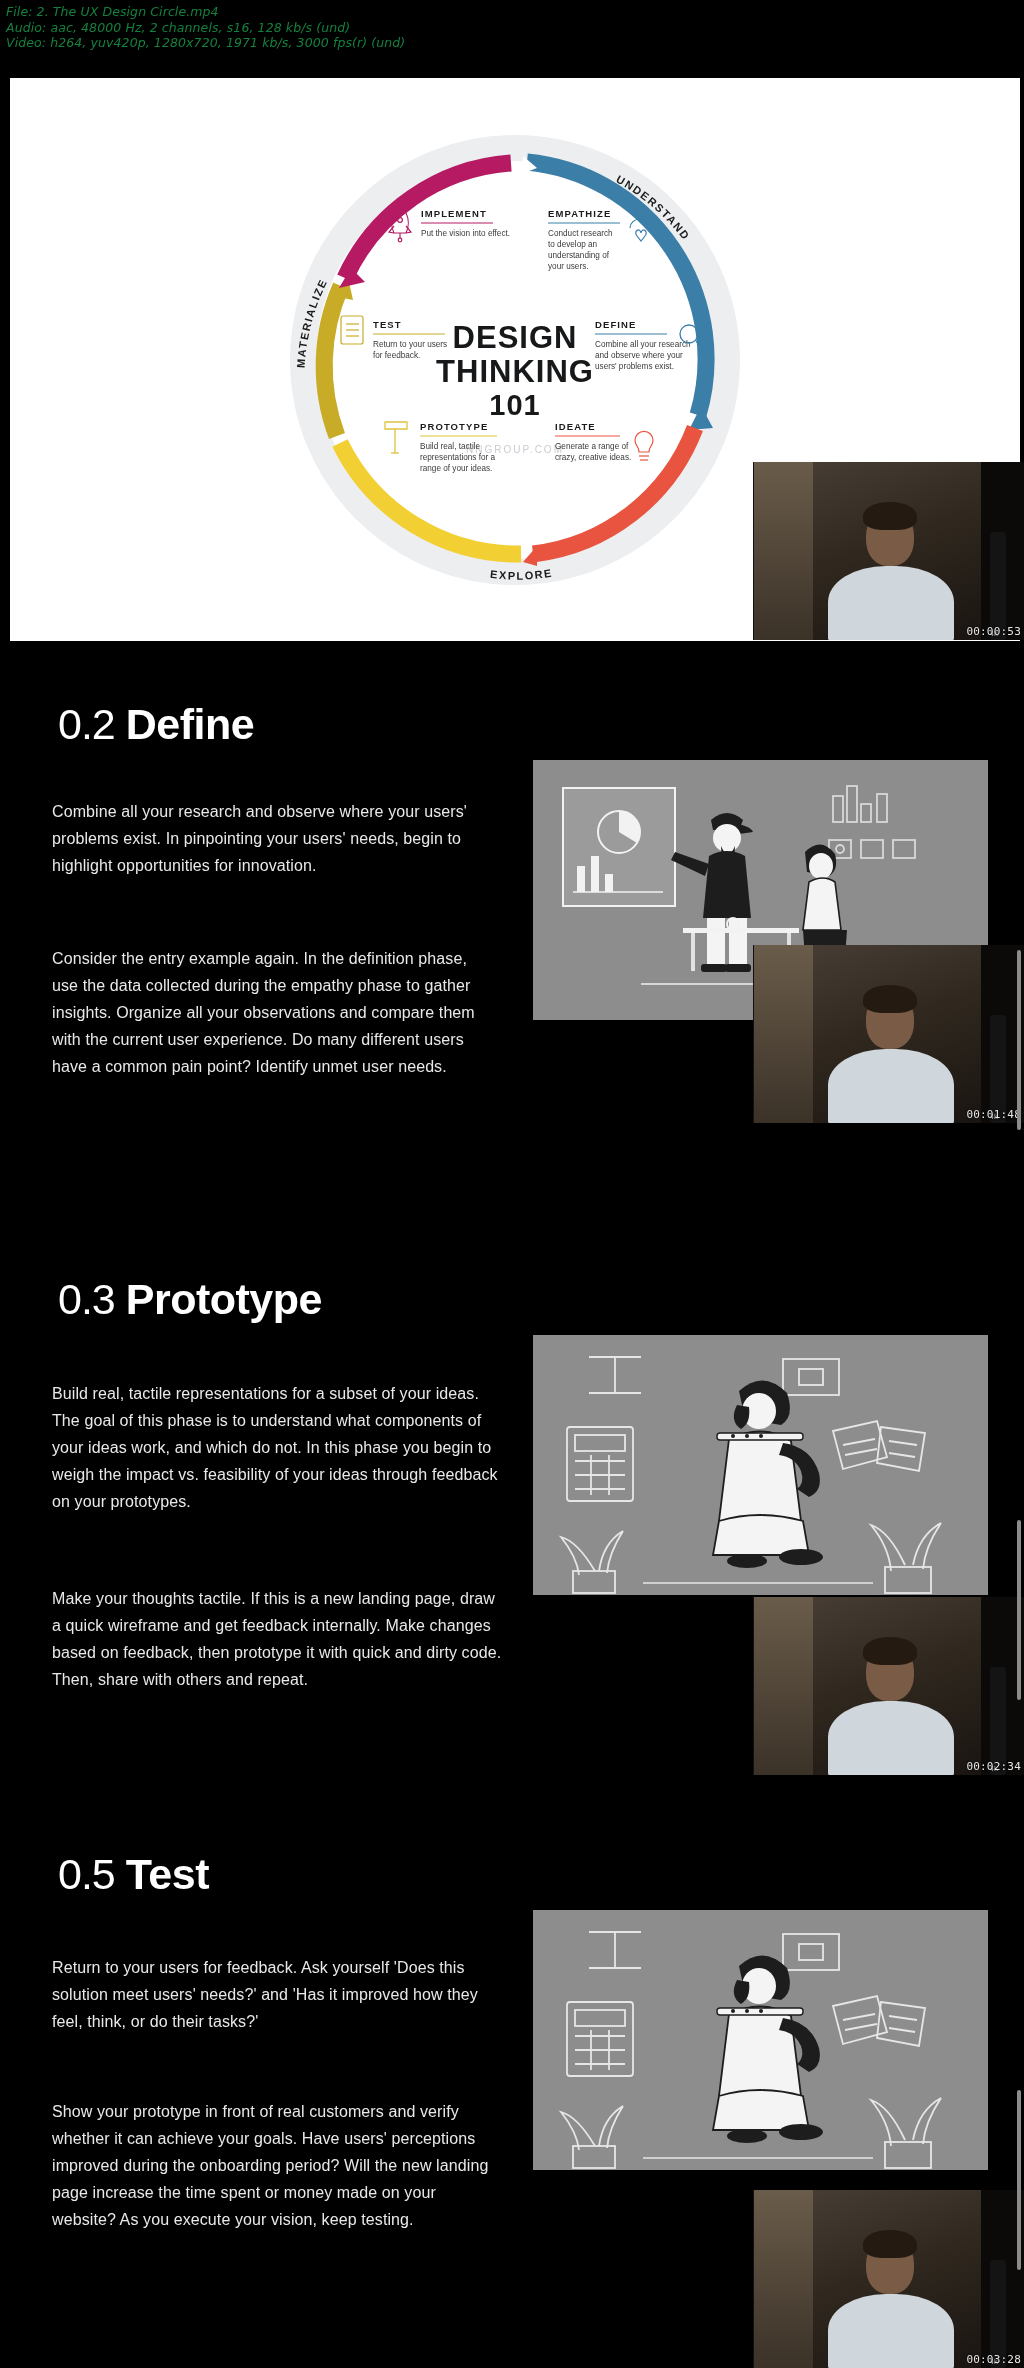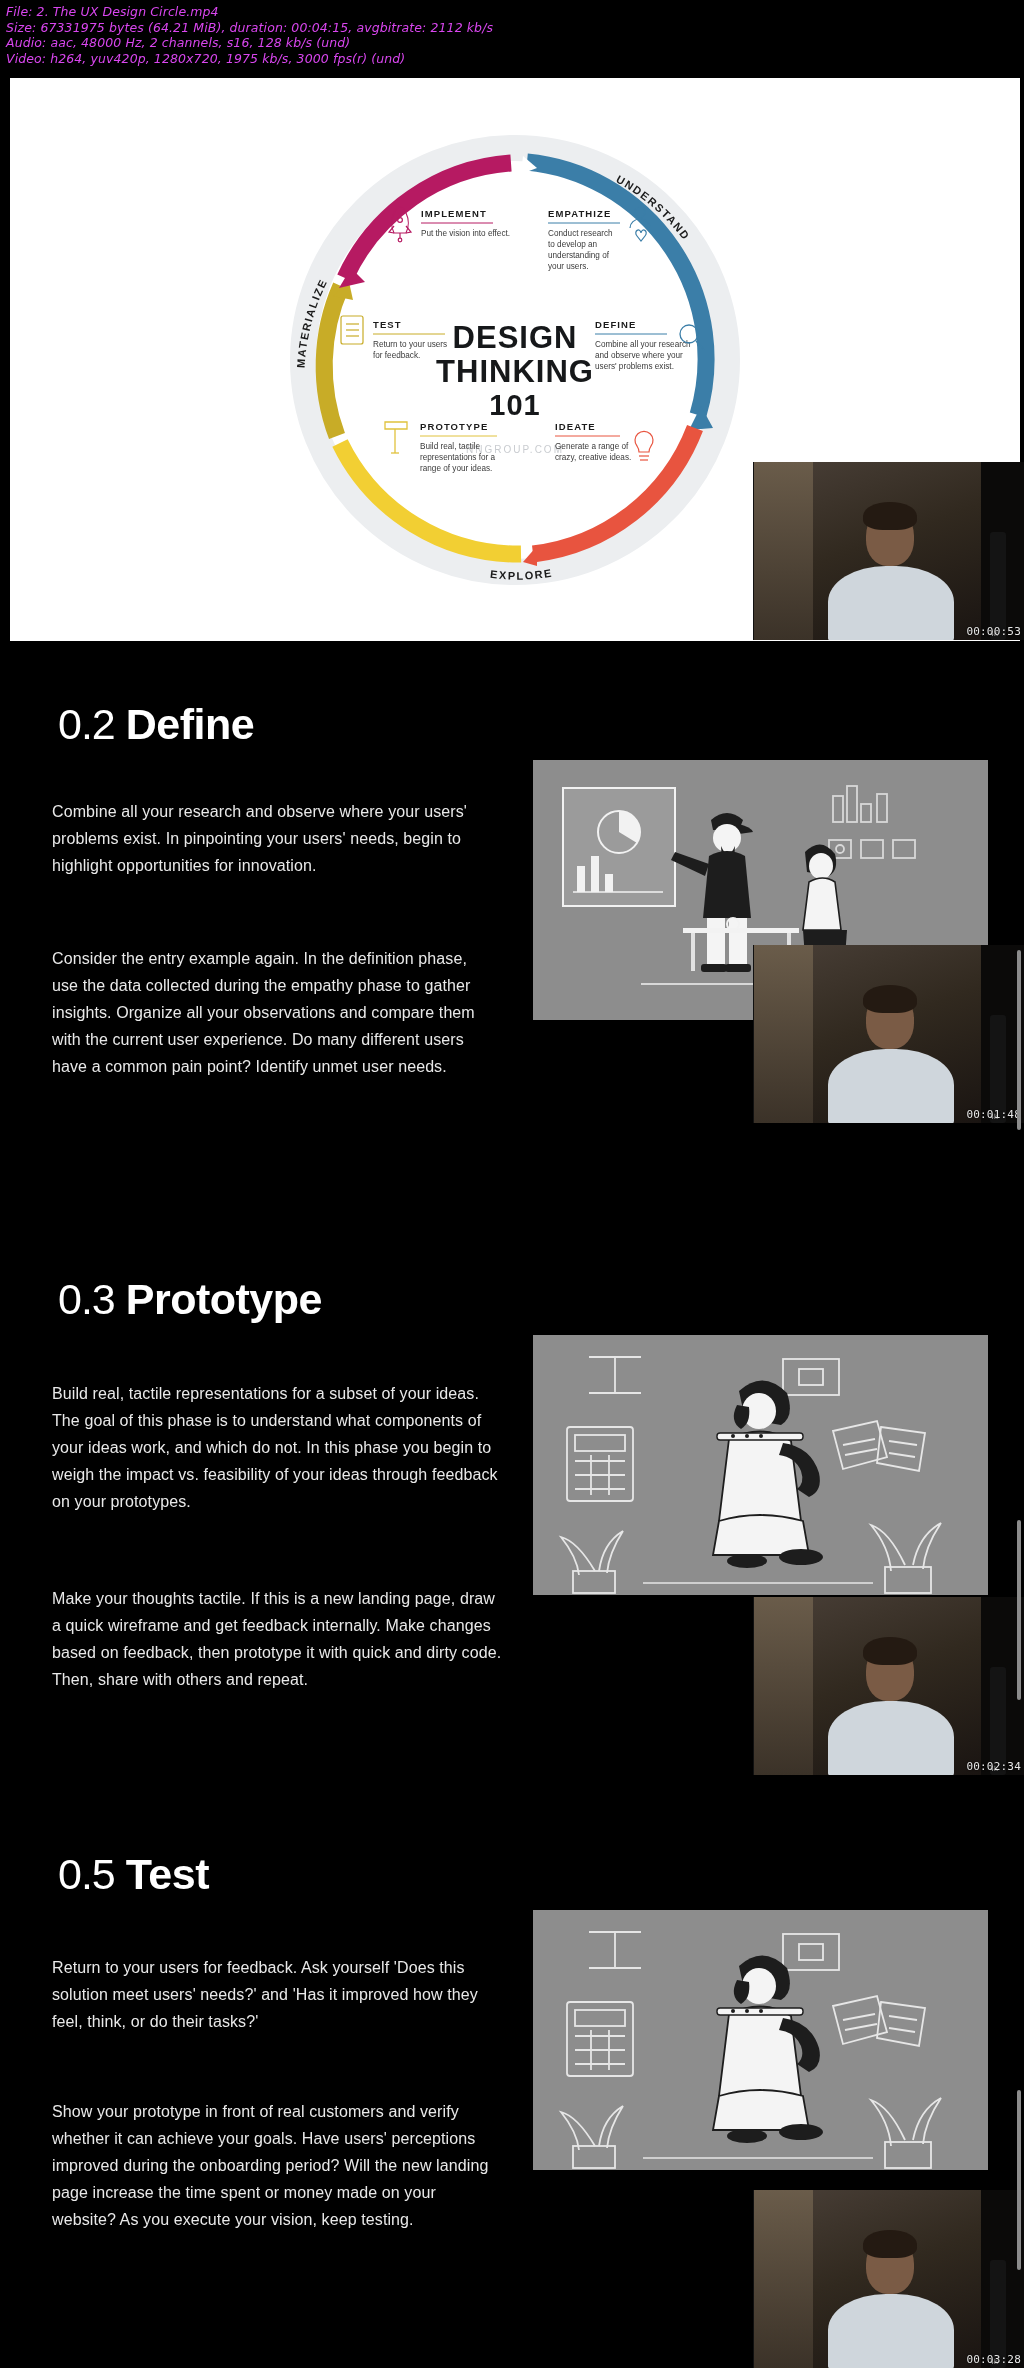--- a/index.html
+++ b/index.html
@@ -12,21 +12,21 @@
   
   .meta{
     position:absolute; left:0; top:0; width:1024px; height:70px;
     background:#000; padding:4px 6px 0 6px;
   }
   .meta-line{
     font-family:"DejaVu Sans", sans-serif;
     font-style:italic;
     font-size:12.5px;
     line-height:15.5px;
-    color:#d946ef;
+    color:#15803d;
     white-space:nowrap;
     letter-spacing:.1px;
   }
 
   
   .slide-1{
     position:absolute; left:10px; top:78px; width:1010px; height:563px;
     background:#ffffff; overflow:hidden;
   }
   .circle-wrap{
@@ -84,23 +84,22 @@
   }
   .scrollbar{
     position:absolute; width:4px; background:#8c8c8c; border-radius:2px;
   }
 </style>
 </head>
 <body>
 
 <div class="meta">
   <div class="meta-line">File: 2. The UX Design Circle.mp4</div>
-  <div class="meta-line">Size: 67331975 bytes (64.21 MiB), duration: 00:04:15, avgbitrate: 2112 kb/s</div>
   <div class="meta-line">Audio: aac, 48000 Hz, 2 channels, s16, 128 kb/s (und)</div>
-  <div class="meta-line">Video: h264, yuv420p, 1280x720, 1975 kb/s, 3000 fps(r) (und)</div>
+  <div class="meta-line">Video: h264, yuv420p, 1280x720, 1971 kb/s, 3000 fps(r) (und)</div>
 </div>
 
 <div class="slide-1">
   <div class="circle-wrap">
     <svg viewBox="0 0 500 500" xmlns="http://www.w3.org/2000/svg">
 
       <circle cx="250" cy="250" r="212" fill="none" stroke="#eceef0" stroke-width="26"></circle>
       <circle cx="250" cy="250" r="196" fill="#ffffff"></circle>
 
       <path d="M 262 52 A 198 198 0 0 1 433 305" fill="none" stroke="#3b7ea8" stroke-width="17" stroke-linecap="butt"></path>

